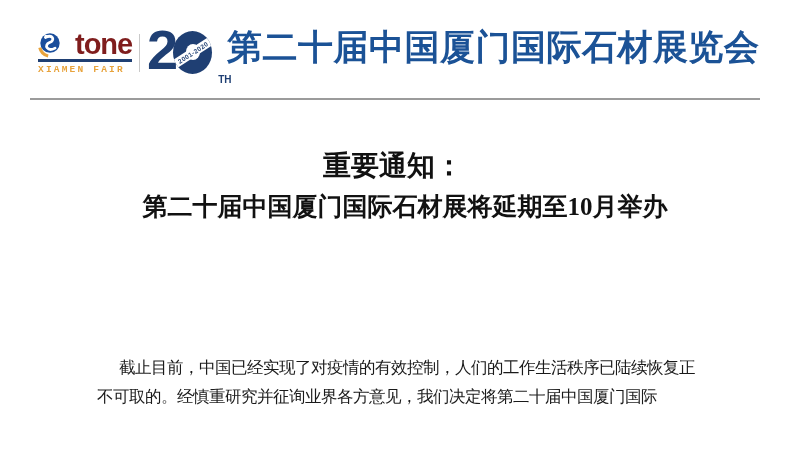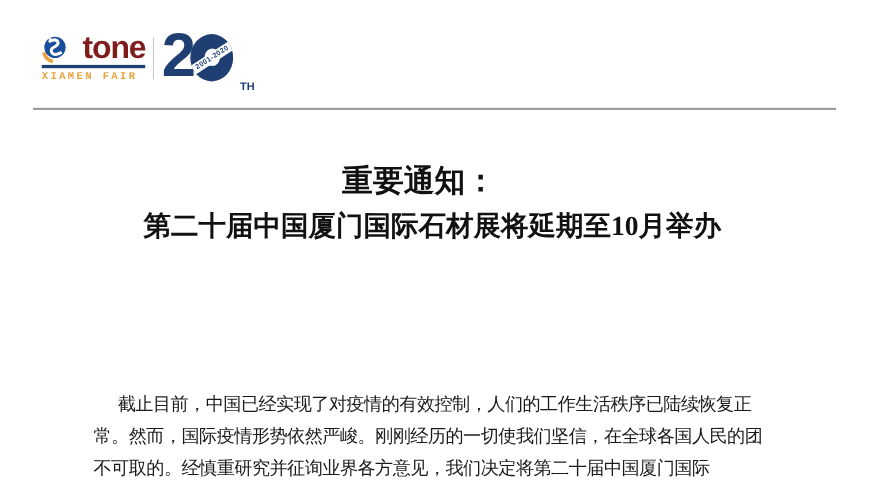--- a/index.html
+++ b/index.html
@@ -30,21 +30,21 @@
   .anniv-th{font-size:10px;font-weight:bold;color:#1F3F73;margin-left:6px;margin-top:52px;}
 
   .header-title{position:absolute;left:227px;top:25px;width:545px;
                 font-size:35px;line-height:44px;font-weight:bold;color:#1B5296;
                 letter-spacing:0.5px;white-space:nowrap;}
 
   .header-divider{position:absolute;left:30px;top:98px;width:730px;height:2px;
                   background:#9B9B9B;}
 
   
-  .serif{font-family:"Liberation Serif","DejaVu Serif",serif;}
+  .serif{font-family:"Liberation Serif","DejaVu Serif",serif;margin-left:12px;}
   .notice-title{position:absolute;left:0;top:149px;width:762px;text-align:center;
                 font-size:28px;line-height:34px;font-weight:bold;color:#111111;}
   .notice-subtitle{position:absolute;left:0;top:191px;width:762px;text-align:center;
                    font-size:25px;line-height:32px;font-weight:bold;color:#111111;
                    white-space:nowrap;padding-left:12px;}
   .salutation{position:absolute;left:85px;top:292px;font-size:16.5px;line-height:29px;
               color:#1A1A1A;letter-spacing:-0.5px;white-space:nowrap;}
   .paragraph{position:absolute;left:85px;top:353px;width:640px;color:#1A1A1A;}
   .body-line{font-size:16.5px;line-height:29px;letter-spacing:-0.5px;white-space:nowrap;}
   .body-line.indent{text-indent:22px;}
@@ -76,26 +76,26 @@
     <span class="anniv-digit">2</span>
     <span class="anniv-zero">
       <span class="anniv-hole"></span>
       <span class="anniv-stripe">
         <span>2001-2020</span>
       </span>
     </span>
     <span class="anniv-th">TH</span>
   </div>
 
+  <div class="header-title">第二十届中国厦门国际石材展览会</div>
 
   <div class="header-divider"></div>
 
   <div class="notice-title serif">重要通知：</div>
   <div class="notice-subtitle serif">第二十届中国厦门国际石材展将延期至10月举办</div>
 
 
   <div class="paragraph serif">
     <div class="body-line indent">截止目前，中国已经实现了对疫情的有效控制，人们的工作生活秩序已陆续恢复正</div>
-    <div class="body-line">常。然而，国际疫情形势依然严峻。刚刚经历的一切使我们坚信，在全球各国人民的团</div>
     <div class="body-line">不可取的。经慎重研究并征询业界各方意见，我们决定将第二十届中国厦门国际</div>
   </div>
 
 </div>
 
 </body></html>

